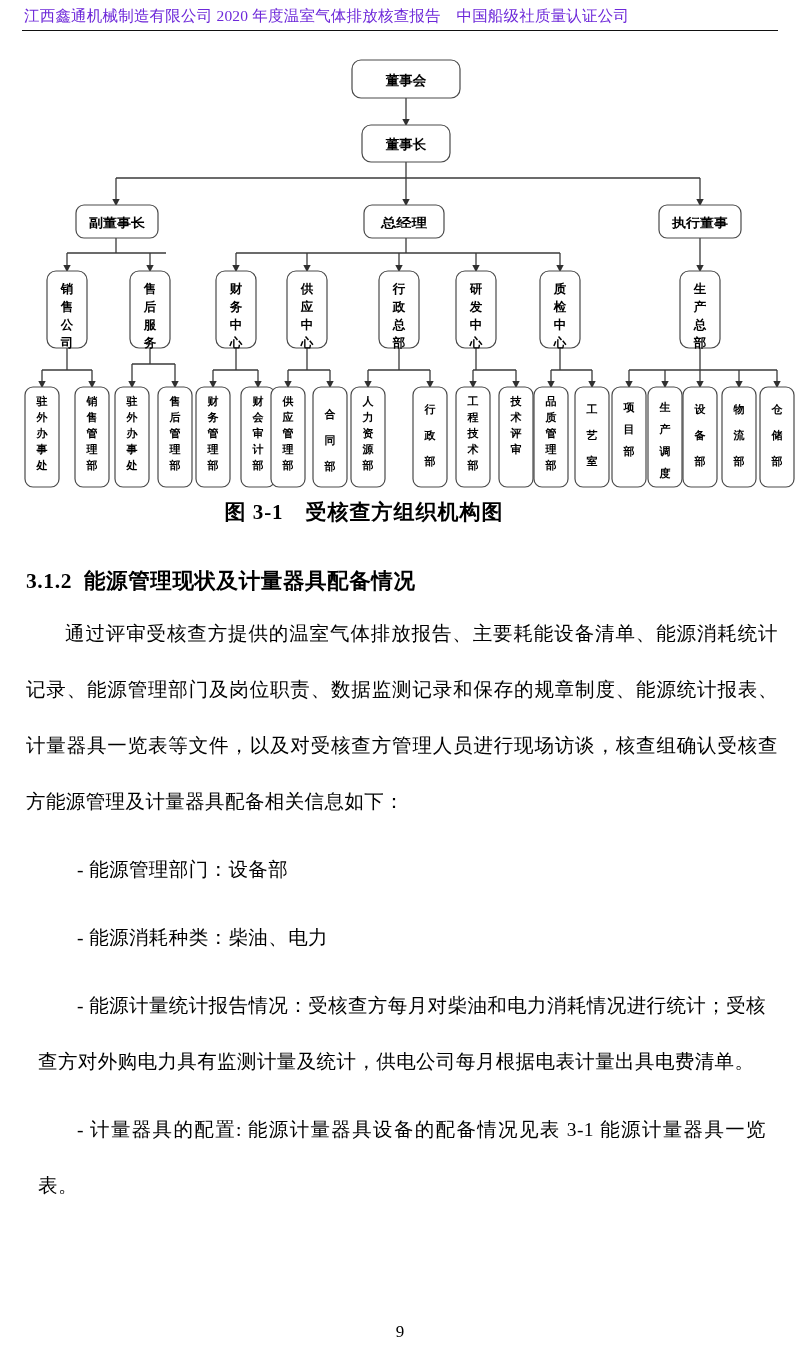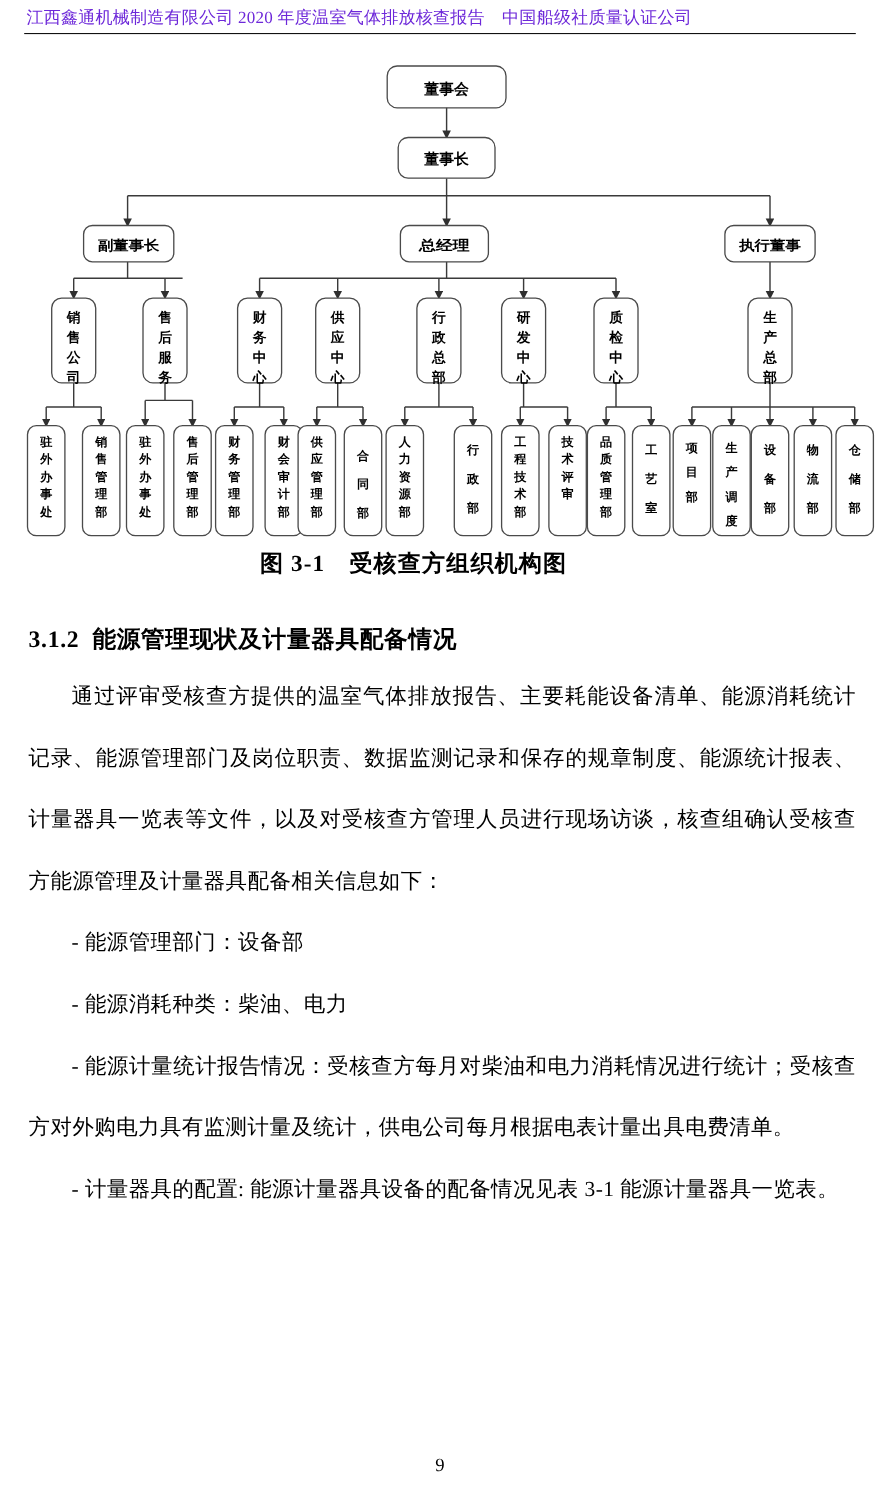--- a/index.html
+++ b/index.html
@@ -68,21 +68,21 @@
     text-anchor: middle;
   }
   .lbl-h  { font-size: 13.5px; }
   .lbl-h2 { font-size: 12.5px; }
   .lbl-v  { font-size: 12.5px; }
   .lbl-s  { font-size: 11px; }
 
   
   .fig-caption {
     position: absolute;
-    left: 12px;
+    left: 0;
     top: 498px;
     width: 728px;
     text-align: center;
     font-size: 21px;
     font-weight: bold;
     font-family: "Liberation Serif", "DejaVu Serif", serif;
     letter-spacing: 1px;
   }
 
   
@@ -103,21 +103,21 @@
   }
   h2.section {
     margin: 10px 0 2px 0;
     font-size: 21.5px;
     font-weight: bold;
     line-height: 46px;
     letter-spacing: 0.6px;
   }
   h2.section .sec-num { margin-right: 12px; }
   p.bullet {
-    margin: 0;
+    margin: 12px;
     font-size: 19.5px;
     line-height: 56px;
     text-indent: 2em;
     letter-spacing: 0.4px;
     text-align: justify;
     text-justify: inter-ideograph;
   }
 
   
   .page-number {

